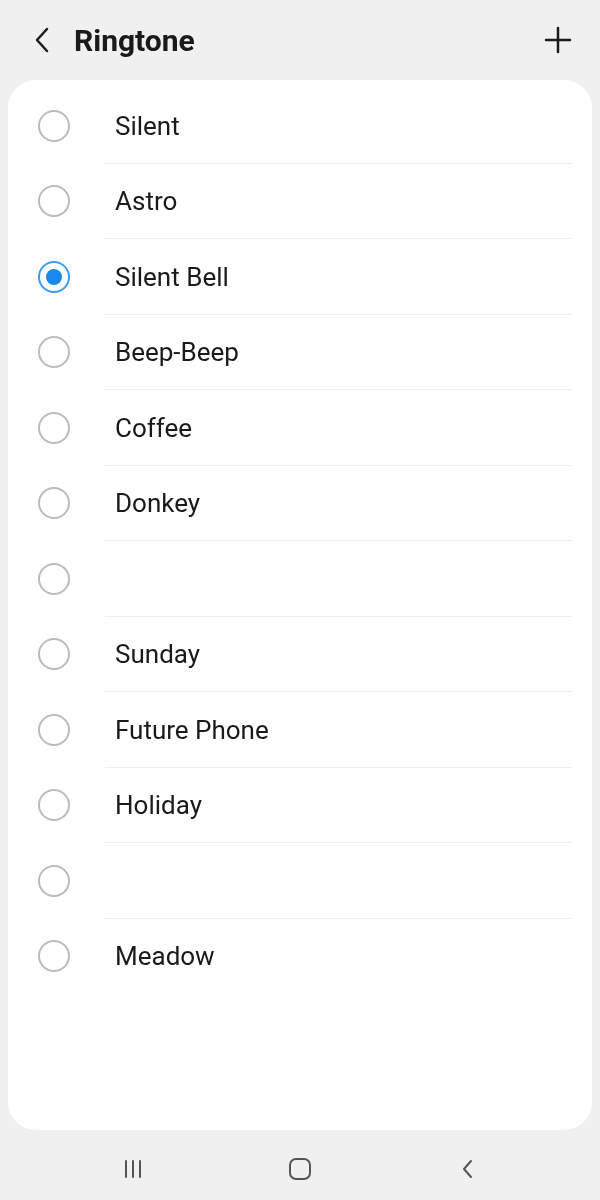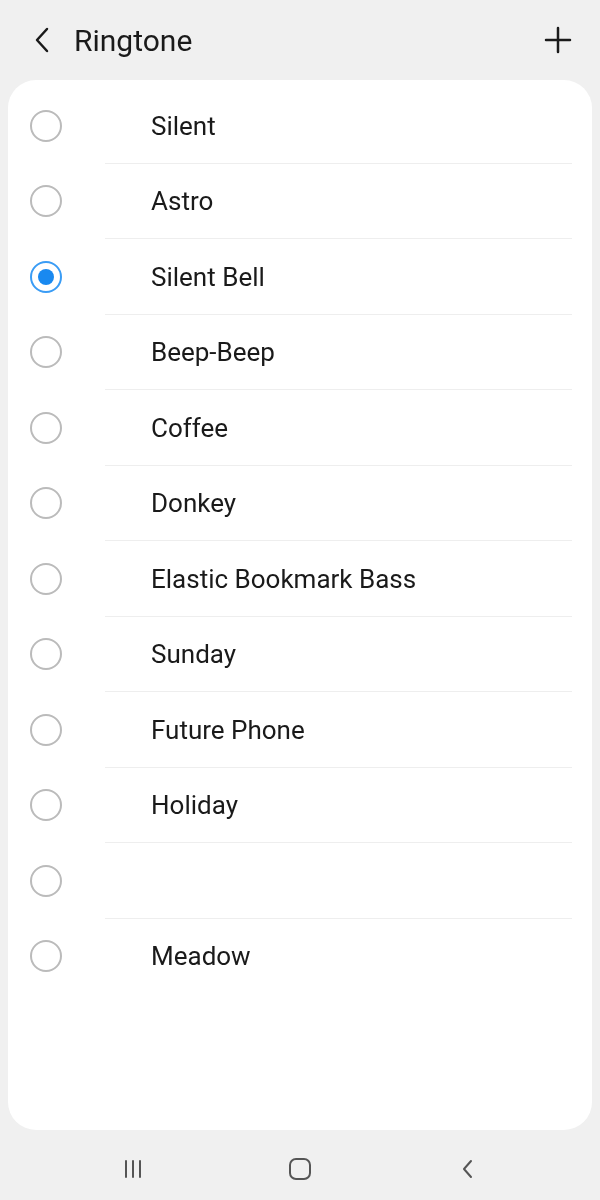--- a/index.html
+++ b/index.html
@@ -25,21 +25,21 @@
     .back-btn {
       width: 40px;
       height: 40px;
       display: flex;
       align-items: center;
       justify-content: center;
       margin-right: 12px;
     }
     .header-title {
       font-size: 30px;
-      font-weight: 400;
+      font-weight: 700;
       color: #1a1a1a;
       flex: 1;
     }
     .add-btn {
       width: 40px;
       height: 40px;
       display: flex;
       align-items: center;
       justify-content: center;
     }
@@ -48,23 +48,22 @@
       border-radius: 28px;
       margin: 0 8px;
       padding: 8px 0;
       height: 1050px;
       overflow: hidden;
     }
     .list-item {
       display: flex;
       align-items: center;
       height: 75.5px;
-      padding: 0 12px;
+      padding: 0 20px;
       position: relative;
-      gap: 44px;
     }
     .list-item:not(:last-child)::after {
       content: "";
       position: absolute;
       bottom: 0;
       left: 97px;
       right: 20px;
       height: 1px;
       background: #eeeeee;
     }
@@ -152,21 +151,20 @@
     <div class="list-item">
       <div class="radio"></div>
       <div class="item-label">Coffee</div>
     </div>
     <div class="list-item">
       <div class="radio"></div>
       <div class="item-label">Donkey</div>
     </div>
     <div class="list-item">
       <div class="radio"></div>
-      <div class="item-label">Elastic Bookmark Bass</div>
     </div>
     <div class="list-item">
       <div class="radio"></div>
       <div class="item-label">Sunday</div>
     </div>
     <div class="list-item">
       <div class="radio"></div>
       <div class="item-label">Future Phone</div>
     </div>
     <div class="list-item">

